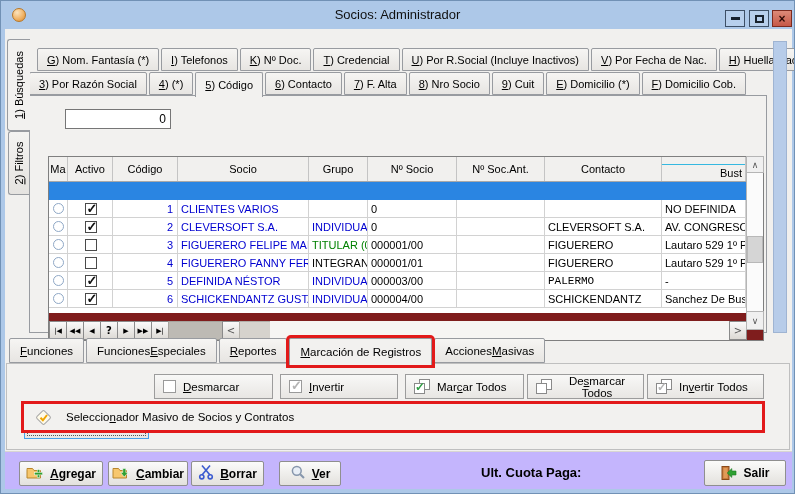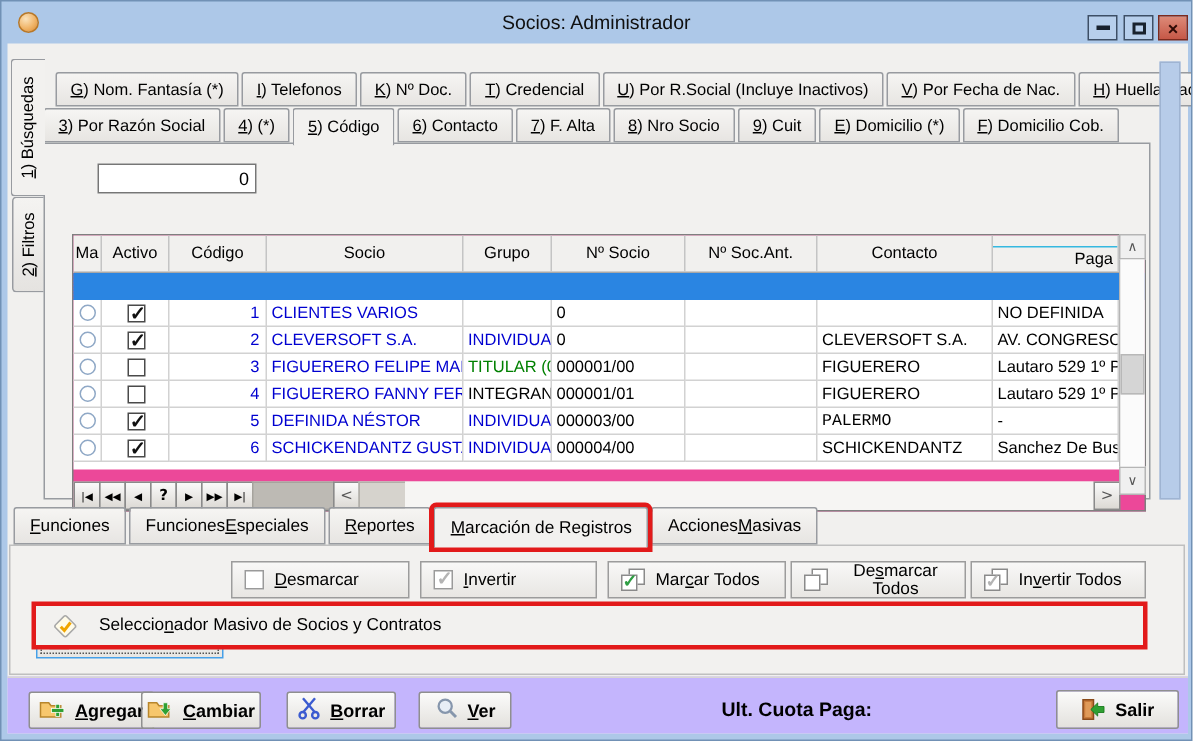--- a/index.html
+++ b/index.html
@@ -29,21 +29,21 @@
   #tabs-row1{position:absolute;left:32px;top:19px;display:flex;}
   #tabs-row2{position:absolute;left:24px;top:43px;display:flex;}
   .tab{display:inline-flex;align-items:center;height:23px;padding:0 9px;margin-right:2px;font-size:11px;white-space:nowrap;
     background:linear-gradient(#f6f5f3,#e7e5e2);border:1px solid #989ba0;border-radius:2px 2px 0 0;cursor:default;}
   .tab.active{background:#f2f1ef;height:25px;border-bottom:none;position:relative;z-index:5;}
   
   .page{position:absolute;left:24px;top:66px;width:738px;height:238px;border:1px solid #989ba0;background:#f2f1ef;}
   .codeinput{position:absolute;left:35px;top:13px;width:106px;height:20px;border:1px solid #767676;background:#fff;
     text-align:right;padding-right:4px;font-family:"Liberation Sans",sans-serif;font-size:12px;}
   
-  .grid{position:absolute;left:43px;top:127px;width:716px;height:185px;border:1px solid #7f7f7f;background:#ec4899;z-index:2;}
+  .grid{position:absolute;left:43px;top:127px;width:716px;height:185px;border:1px solid #7f7f7f;background:#7f1d1d;z-index:2;}
   .ghdr{display:flex;height:25px;background:#f1f0ee;border-bottom:1px solid #a8a8a8;width:697px;}
   .hcell{border-right:1px solid #c4c4c4;display:flex;align-items:center;justify-content:center;font-size:11px;overflow:hidden;white-space:nowrap;}
   .hcell.hdir{position:relative;align-items:flex-end;justify-content:flex-end;padding:0 3px 2px 0;}
   .hcell.hdir::before{content:"";position:absolute;left:0;right:0;top:7px;border-top:1px solid #35b8e0;}
   .grow{display:flex;height:18px;background:#fff;cursor:default;}
   .grow.sel{background:var(--selected-row,#2a85e2);flex-direction:column;}
   .gcell{border-right:1px solid #d2d2d2;border-bottom:1px solid #d2d2d2;font-size:11px;line-height:16px;
     overflow:hidden;white-space:nowrap;padding:1px 2px 0 3px;color:#000;}
   .gcell.num{text-align:right;padding-right:4px;}
   .gcell.blue{color:var(--link-blue,#0000d0);}
@@ -154,21 +154,21 @@
       <div id="grid-header" class="ghdr">
           <div class="hcell" style="width: 19px;">Ma</div>
           <div class="hcell" style="width: 45px;">Activo</div>
           <div class="hcell" style="width: 65px;">Código</div>
           <div class="hcell" style="width: 131px;">Socio</div>
           <div class="hcell" style="width: 59px;">Grupo</div>
           <div class="hcell" style="width: 89px;">Nº Socio</div>
           <div class="hcell" style="width: 88px;">Nº Soc.Ant.</div>
           <div class="hcell" style="width: 117px;">Contacto</div>
           <div class="hcell hdir" style="width: 84px;">
-            <span>Paga</span>
+            <span>Bust</span>
           </div>
         </div>
       <div id="grid-rows">
           <div class="grow sel">
             <div class="gcell" style="width: 19px;">
               <span class="radio"></span>
             </div>
             <div class="gcell" style="width: 45px;">
               <span class="cbx"></span>
             </div>
@@ -372,21 +372,21 @@
     </div>
 
     <div class="footer">
       <span id="footer-buttons"><button class="fbtn" style="left: 14px; width: 84px;">
             <span><svg width="18" height="15" viewBox="0 0 18 15">
                 <path d="M1 4.5 V13 H14.5 V5.5 H8 L6.5 3.5 H1 Z" fill="#f7c76d" stroke="#b8862c"></path>
                 <rect x="11.2" y="4.5" width="2.6" height="8.2" fill="#2fa032" stroke="#fff" stroke-width="0.5"></rect>
                 <rect x="8.4" y="7.3" width="8.2" height="2.6" fill="#2fa032" stroke="#fff" stroke-width="0.5"></rect>
               </svg></span>
             <span><u>A</u>gregar</span>
-          </button><button class="fbtn" style="left: 89px; width: 80px;">
+          </button><button class="fbtn" style="left: 103px; width: 80px;">
             <span><svg width="18" height="15" viewBox="0 0 18 15">
                 <path d="M1 4.5 V13 H14.5 V5.5 H8 L6.5 3.5 H1 Z" fill="#f7c76d" stroke="#b8862c"></path>
                 <path d="M10.8 3.5 h3 v4 h2.2 L12.3 12 8.6 7.5 h2.2 z" fill="#2fa032" stroke="#fff" stroke-width="0.5"></path>
               </svg></span>
             <span><u>C</u>ambiar</span>
           </button><button class="fbtn" style="left: 186px; width: 73px;">
             <span><svg width="16" height="16" viewBox="0 0 16 16">
                 <g stroke="#3b5bd0" stroke-width="1.6" fill="none">
                   <line x1="4" y1="1.5" x2="12" y2="11"></line>
                   <line x1="12" y1="1.5" x2="4" y2="11"></line>

